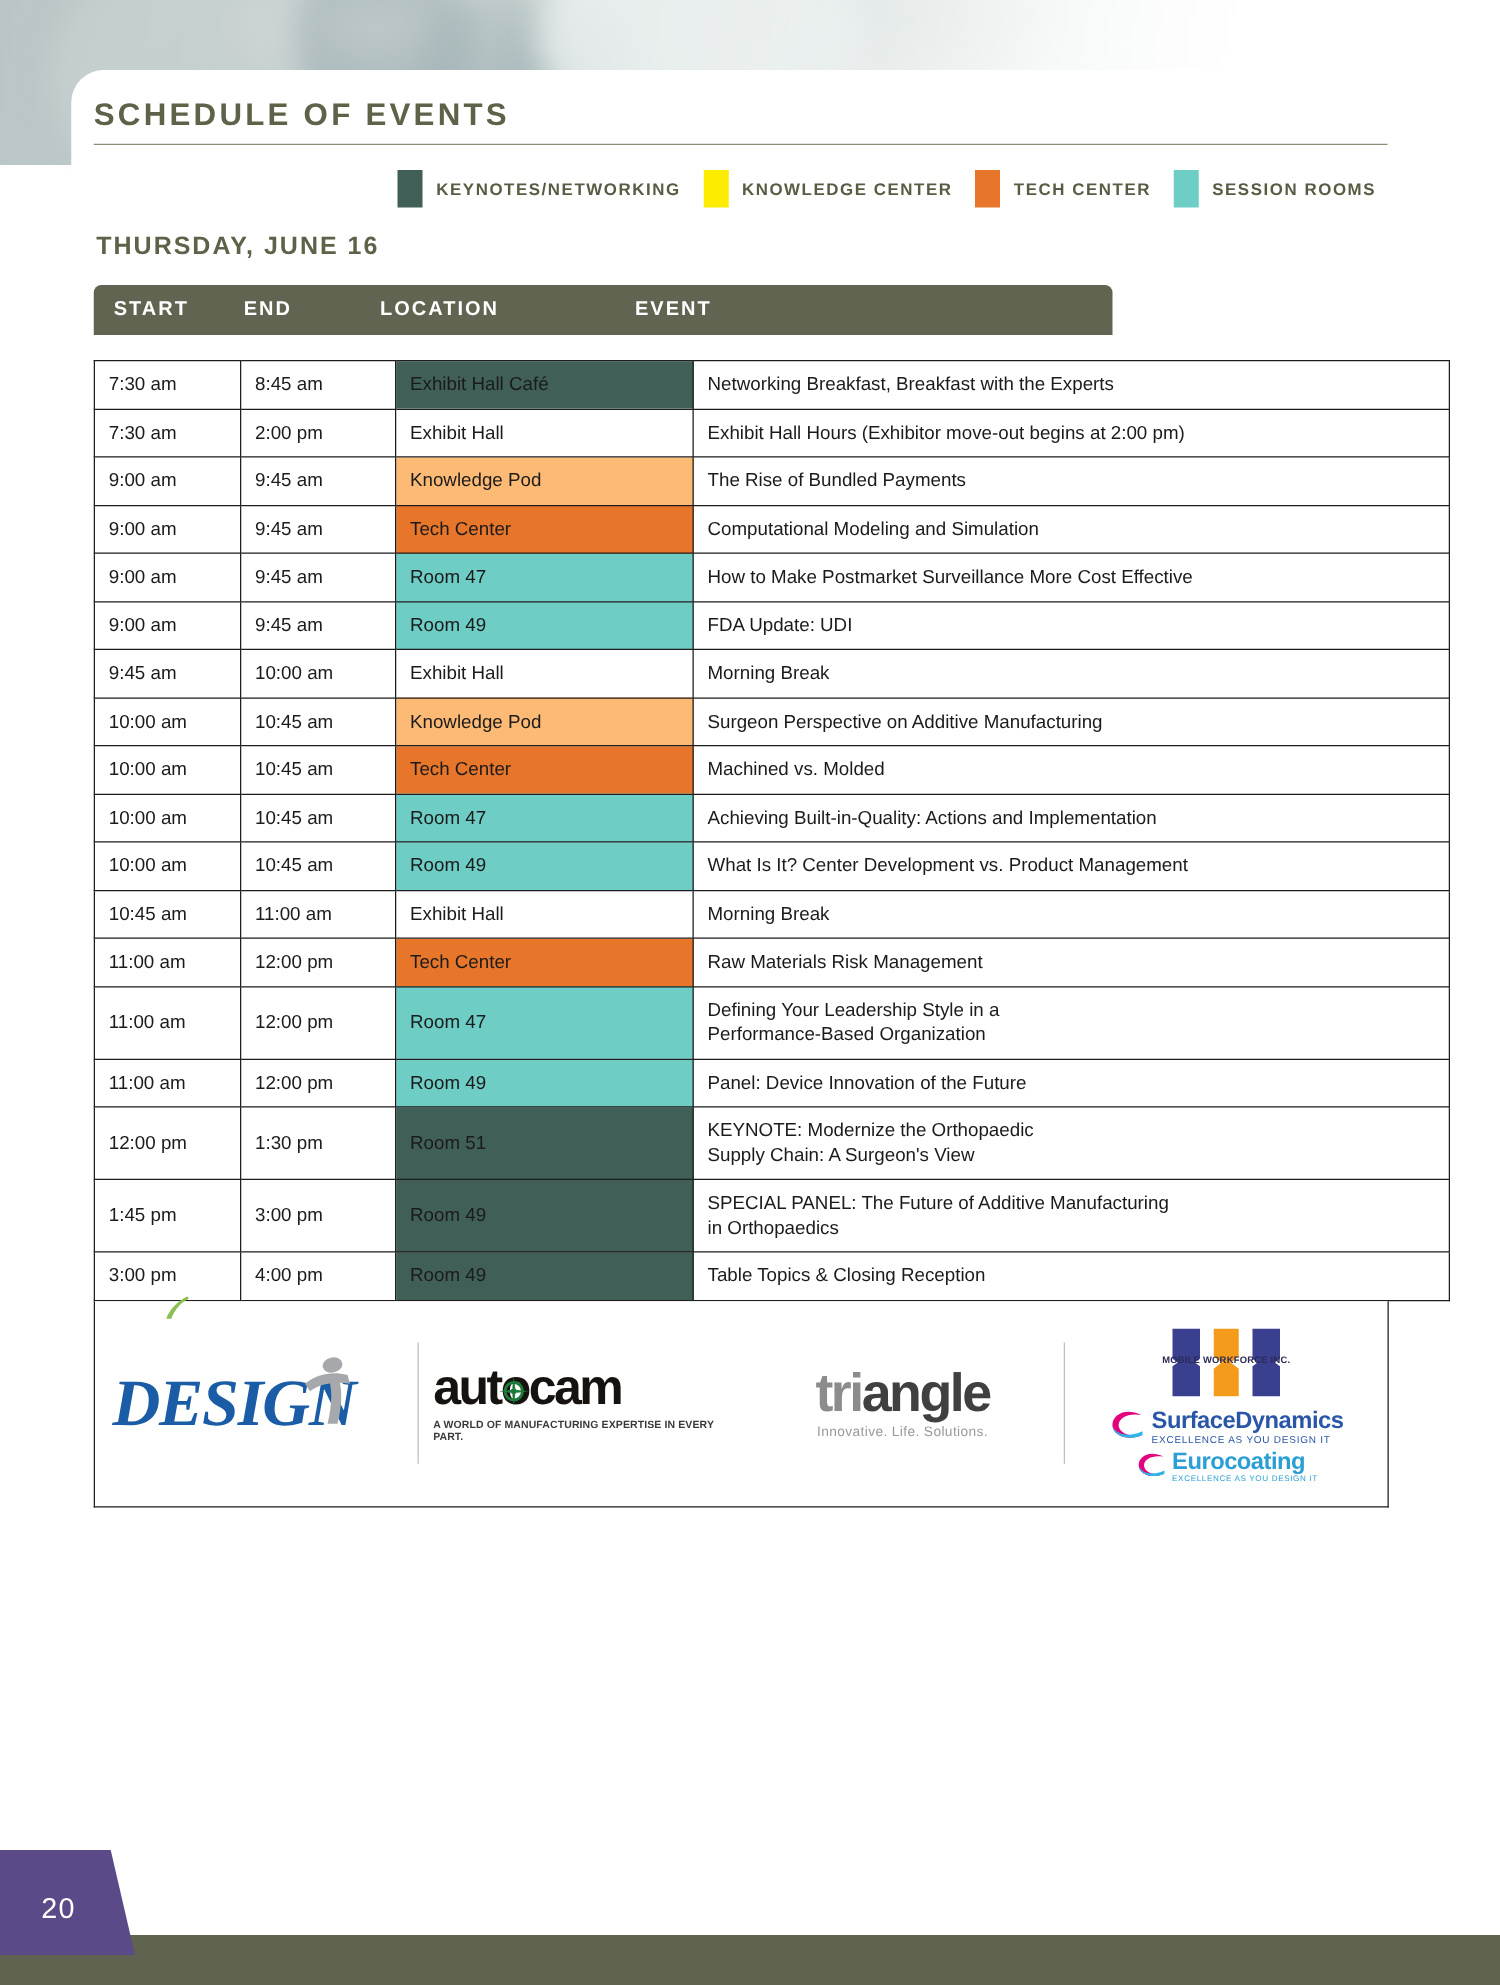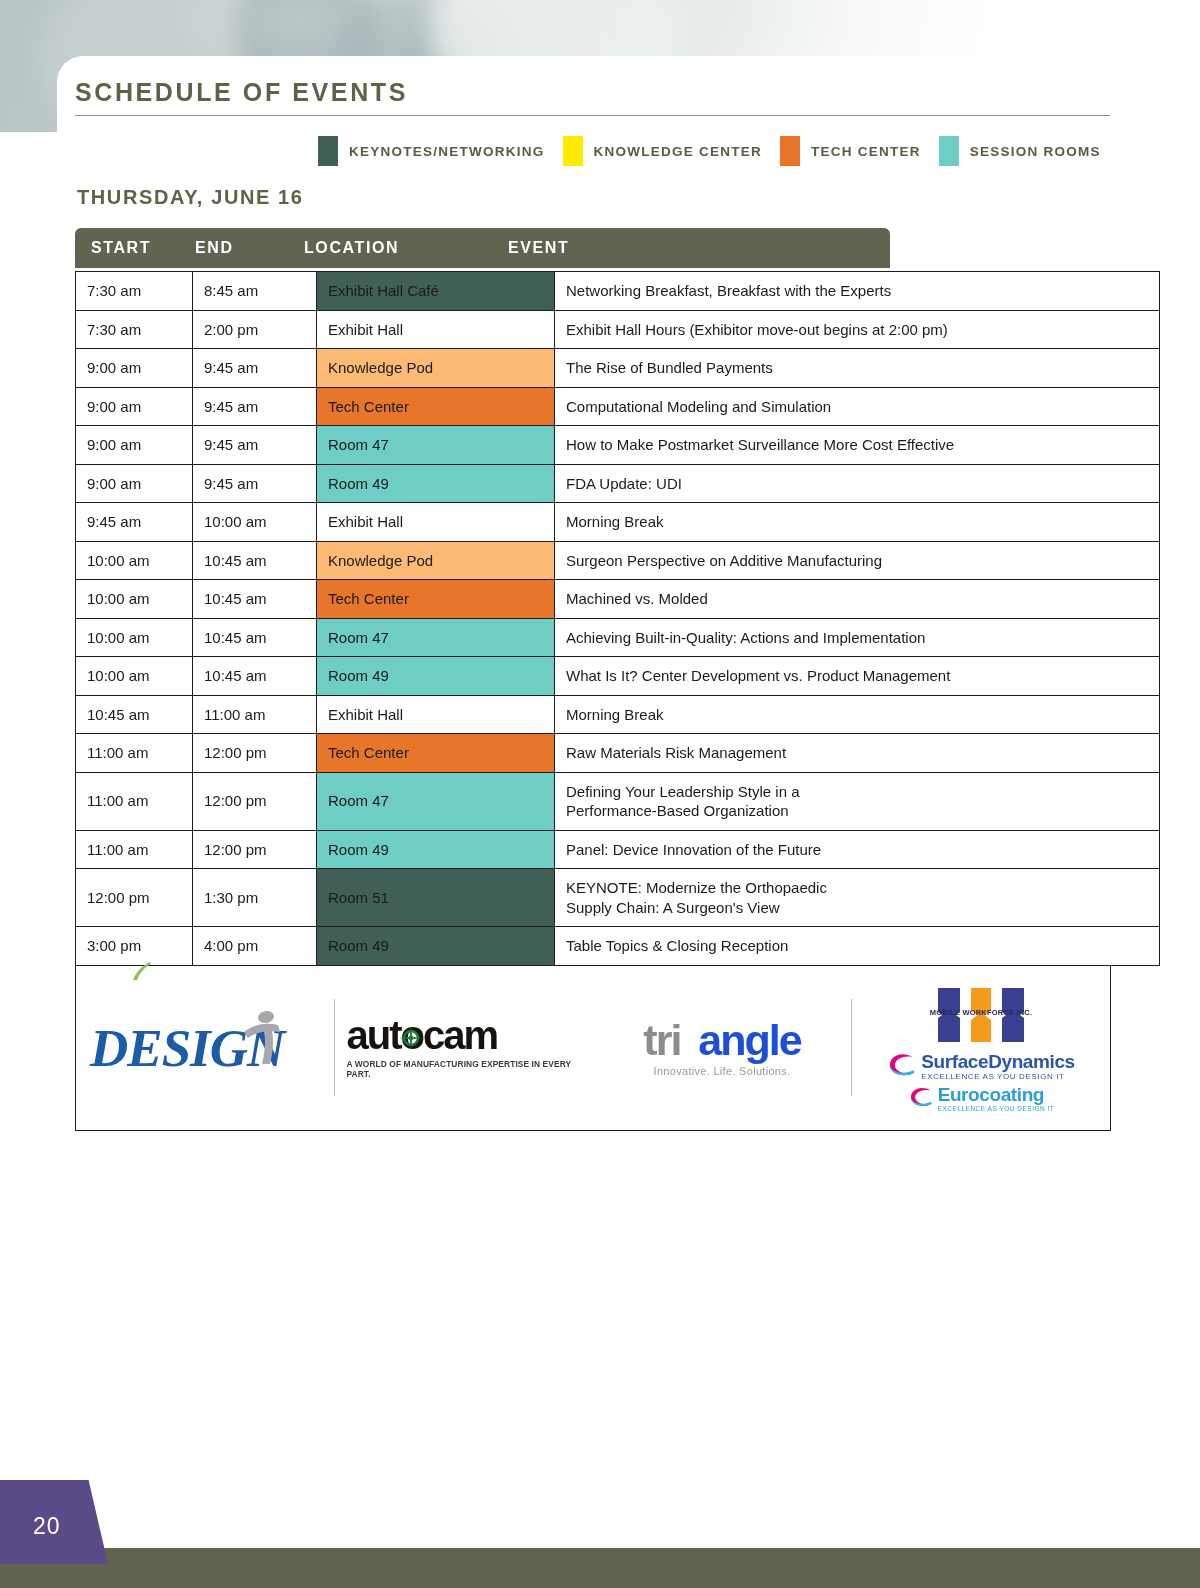--- a/index.html
+++ b/index.html
@@ -73,21 +73,21 @@
     position:absolute;top:11px;
     color:#ffffff;font-size:16px;font-weight:bold;letter-spacing:1.6px;
   }
   #thead-bar .th-start{left:16px;}
   #thead-bar .th-end{left:120px;}
   #thead-bar .th-loc{left:229px;}
   #thead-bar .th-evt{left:433px;}
 
   table#schedule{
     border-collapse:collapse;width:1036px;table-layout:fixed;
-    margin-top:3px;
+    margin-top:20px;
     border-radius:21px;
   }
   table#schedule td{
     border:1px solid #1d1d1d;
     font-size:15px;color:#1b1b1b;
     padding:9px 0 9px 11px;
     vertical-align:middle;
     line-height:1.30;
   }
   td.c-start{width:105px;}
@@ -134,21 +134,21 @@
     font-size:8.4px;font-weight:bold;color:#3a3a3a;letter-spacing:.1px;margin-top:5px;
   }
   .ac-target{
     position:absolute;left:52px;top:10px;width:24px;height:24px;
   }
 
   
   .triangle{width:160px;text-align:center;}
   .tri-word{font-size:43px;font-weight:bold;letter-spacing:-2px;line-height:1;position:relative;display:inline-block;}
   .tri-gray{color:#8c8c8c;}
-  .tri-green{color:#1d4ed8;padding-left:18px;}
+  .tri-green{color:#404040;}
   .tri-tick{position:absolute;left:36px;top:-9px;width:22px;height:20px;}
   .tri-tag{font-size:11px;color:#9a9a9a;margin-top:3px;letter-spacing:.3px;}
 
   
   .mw-stack{width:180px;display:flex;flex-direction:column;align-items:center;}
   .mw-logo{position:relative;width:122px;height:62px;}
   .mw-text{
     position:absolute;left:0;right:0;top:24px;text-align:center;
     font-size:7.5px;font-weight:bold;color:#2a2a55;letter-spacing:.2px;
   }
@@ -307,20 +307,26 @@
           <td class="c-start">11:00 am</td>
           <td class="c-end">12:00 pm</td>
           <td class="c-loc loc-session">Room 49</td>
           <td class="c-evt">Panel: Device Innovation of the Future</td>
         </tr>
         <tr>
           <td class="c-start">12:00 pm</td>
           <td class="c-end">1:30 pm</td>
           <td class="c-loc loc-keynote">Room 51</td>
           <td class="c-evt">KEYNOTE: Modernize the Orthopaedic<br>Supply Chain: A Surgeon's View</td>
+        </tr>
+        <tr>
+          <td class="c-start">1:45 pm</td>
+          <td class="c-end">3:00 pm</td>
+          <td class="c-loc loc-keynote">Room 49</td>
+          <td class="c-evt">SPECIAL PANEL: The Future of Additive Manufacturing<br>in Orthopaedics</td>
         </tr>
         <tr>
           <td class="c-start">3:00 pm</td>
           <td class="c-end">4:00 pm</td>
           <td class="c-loc loc-keynote">Room 49</td>
           <td class="c-evt">Table Topics &amp; Closing Reception</td>
         </tr>
       </tbody>
   </table>
 

